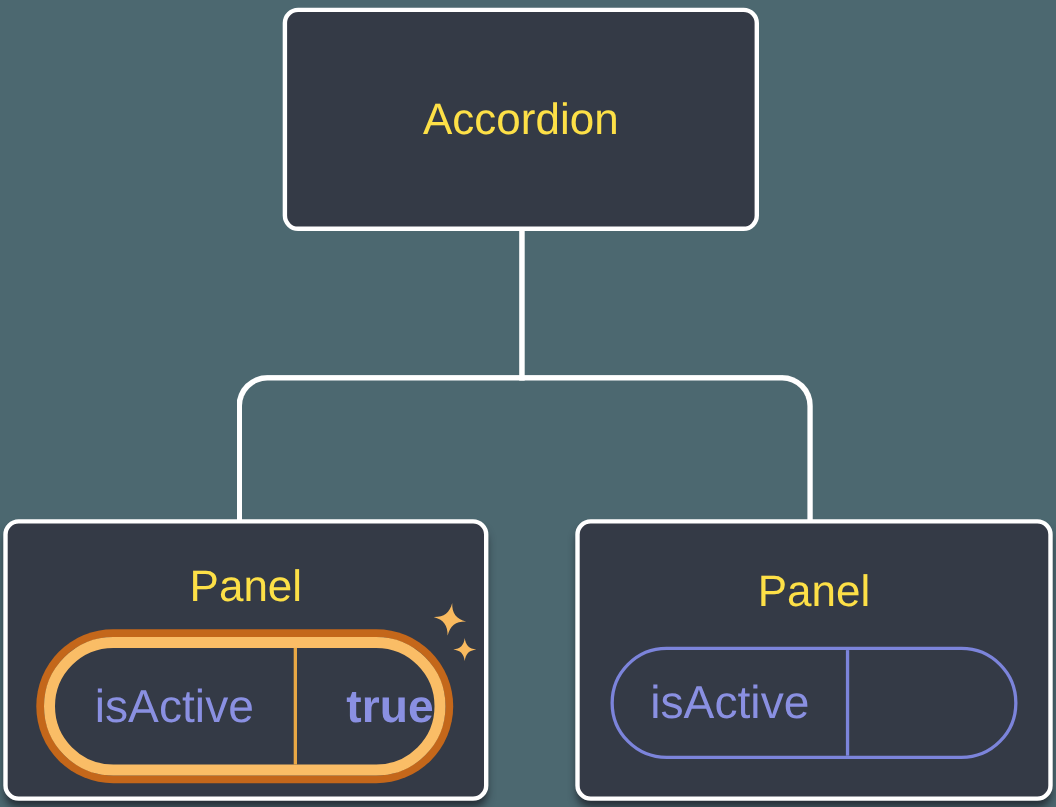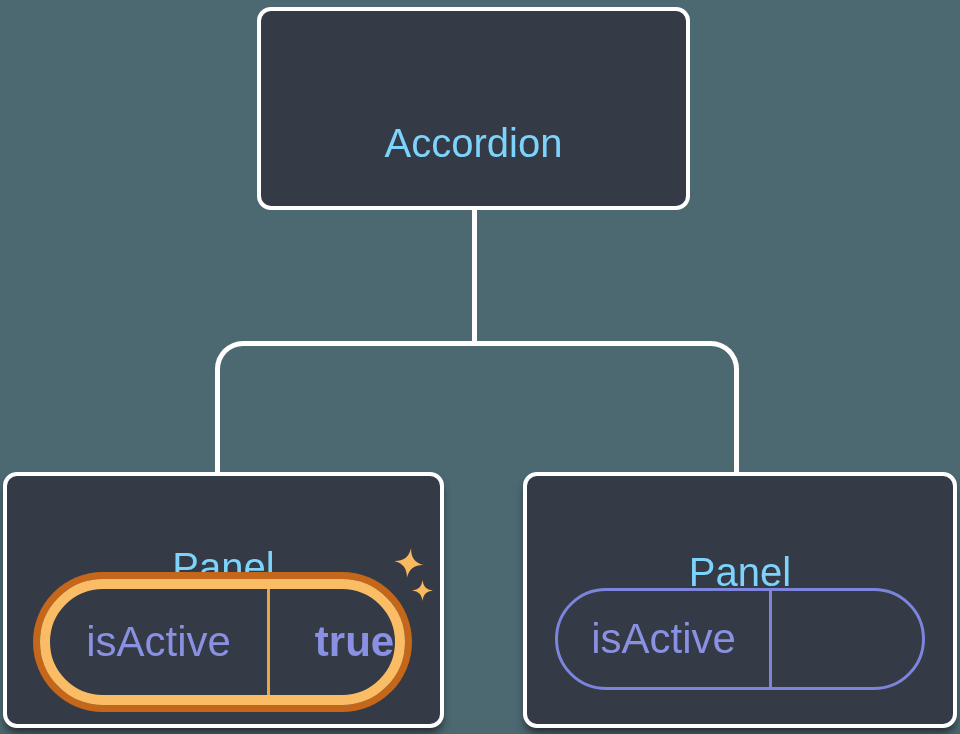--- a/index.html
+++ b/index.html
@@ -36,25 +36,24 @@
     border-radius:14px;
     box-sizing:border-box;
   }
   .node-root{left:257px;top:7px;width:433px;height:203px;}
   .node-panel-left{left:3px;top:472px;width:441px;height:256px;
     box-shadow:0 7px 8px -2px rgba(30,35,44,0.85);}
   .node-panel-right{left:523px;top:472px;width:434px;height:256px;
     box-shadow:0 7px 8px -2px rgba(30,35,44,0.85);}
   .node-title{
     position:absolute;
-    color:#7dd3fc;
+    color:#fde047;
     font-size:40px;line-height:42px;font-weight:500;
     text-align:center;
     white-space:nowrap;
-    margin-top:34px;
   }
   .title-root{left:257px;top:88px;width:433px;}
   .title-panel-left{left:3px;top:512px;width:441px;}
   .title-panel-right{left:523px;top:517px;width:434px;}
   
   .pill{
     position:absolute;
     display:flex;align-items:flex-end;
     border-radius:999px;
     box-sizing:border-box;

